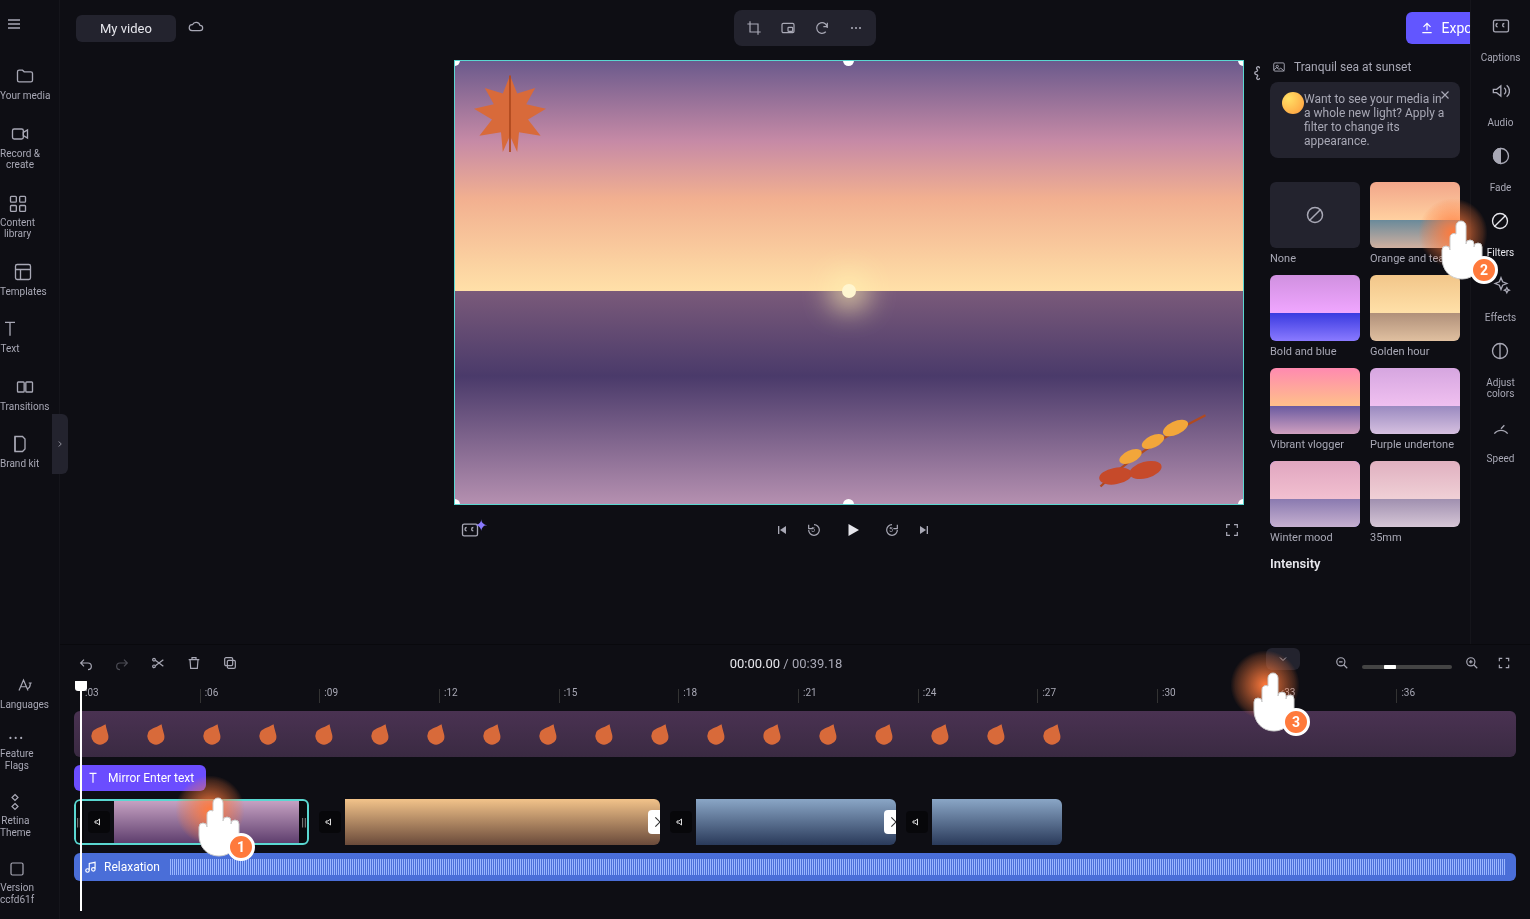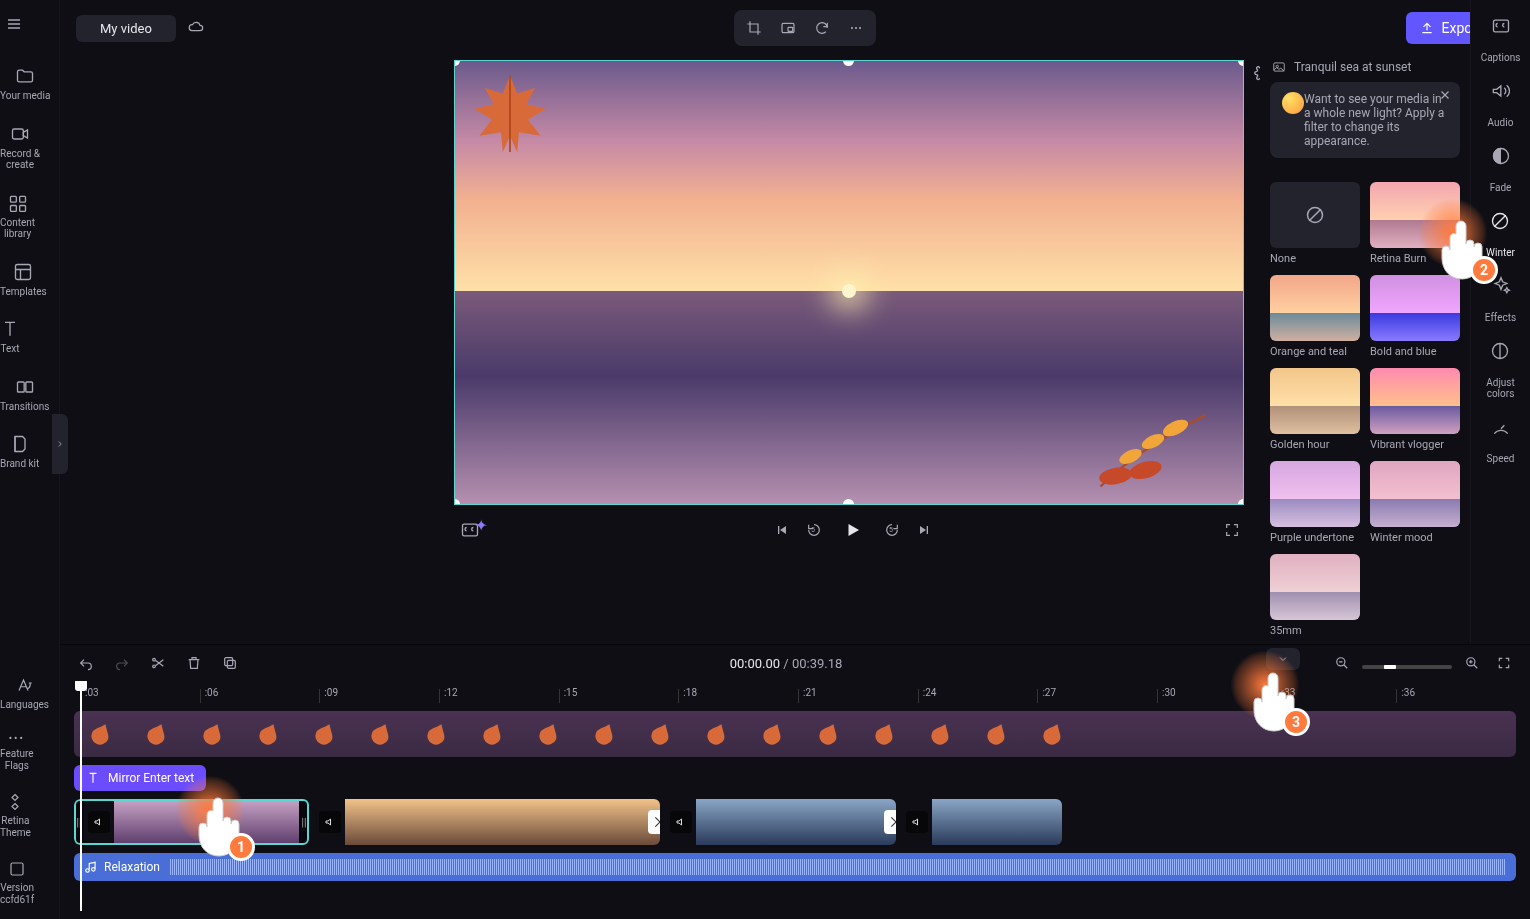--- a/index.html
+++ b/index.html
@@ -374,24 +374,20 @@
       <div class="filter">
         <div class="sw none">
             <svg width="20" height="20" viewBox="0 0 24 24" fill="none" stroke="currentColor" stroke-width="1.8">
               <circle cx="12" cy="12" r="9"></circle>
               <path d="M5 19L19 5"></path>
             </svg>
           </div>
         <div class="lbl">None</div>
       </div>
       <div class="filter">
-        <div class="sw sea" style="--sky1:#f2a6b0;--sky2:#ffd0b0;--sea1:#b07a90;--sea2:#e0b0c0"></div>
-        <div class="lbl">Retina Burn</div>
-      </div>
-      <div class="filter">
         <div class="sw sea" style="--sky1:#f2a68a;--sky2:#ffd0a0;--sea1:#6a8a9a;--sea2:#d0b0a0"></div>
         <div class="lbl">Orange and teal</div>
       </div>
       <div class="filter">
         <div class="sw sea" style="--sky1:#d090e0;--sky2:#f0a6ff;--sea1:#3a3ae0;--sea2:#8a7aff"></div>
         <div class="lbl">Bold and blue</div>
       </div>
       <div class="filter">
         <div class="sw sea" style="--sky1:#f2c68a;--sky2:#ffe0a8;--sea1:#b0907a;--sea2:#e0c0a0"></div>
         <div class="lbl">Golden hour</div>
@@ -436,21 +432,21 @@
           <circle cx="12" cy="12" r="9"></circle>
           <path d="M12 3a9 9 0 000 18" fill="currentColor"></path>
         </svg>
       <span>Fade</span>
     </div>
     <div class="rbtn active">
       <svg width="20" height="20" viewBox="0 0 24 24" fill="none" stroke="currentColor" stroke-width="1.6">
           <circle cx="12" cy="12" r="9"></circle>
           <path d="M5 19L19 5"></path>
         </svg>
-      <span>Winter</span>
+      <span>Filters</span>
     </div>
     <div class="rbtn">
       <svg width="20" height="20" viewBox="0 0 24 24" fill="none" stroke="currentColor" stroke-width="1.6">
           <path d="M12 2l2 5 5 2-5 2-2 5-2-5-5-2 5-2zM19 14l1 2 2 1-2 1-1 2-1-2-2-1 2-1z"></path>
         </svg>
       <span>Effects</span>
     </div>
     <div class="rbtn">
       <svg width="20" height="20" viewBox="0 0 24 24" fill="none" stroke="currentColor" stroke-width="1.6">
           <circle cx="12" cy="12" r="9"></circle>

